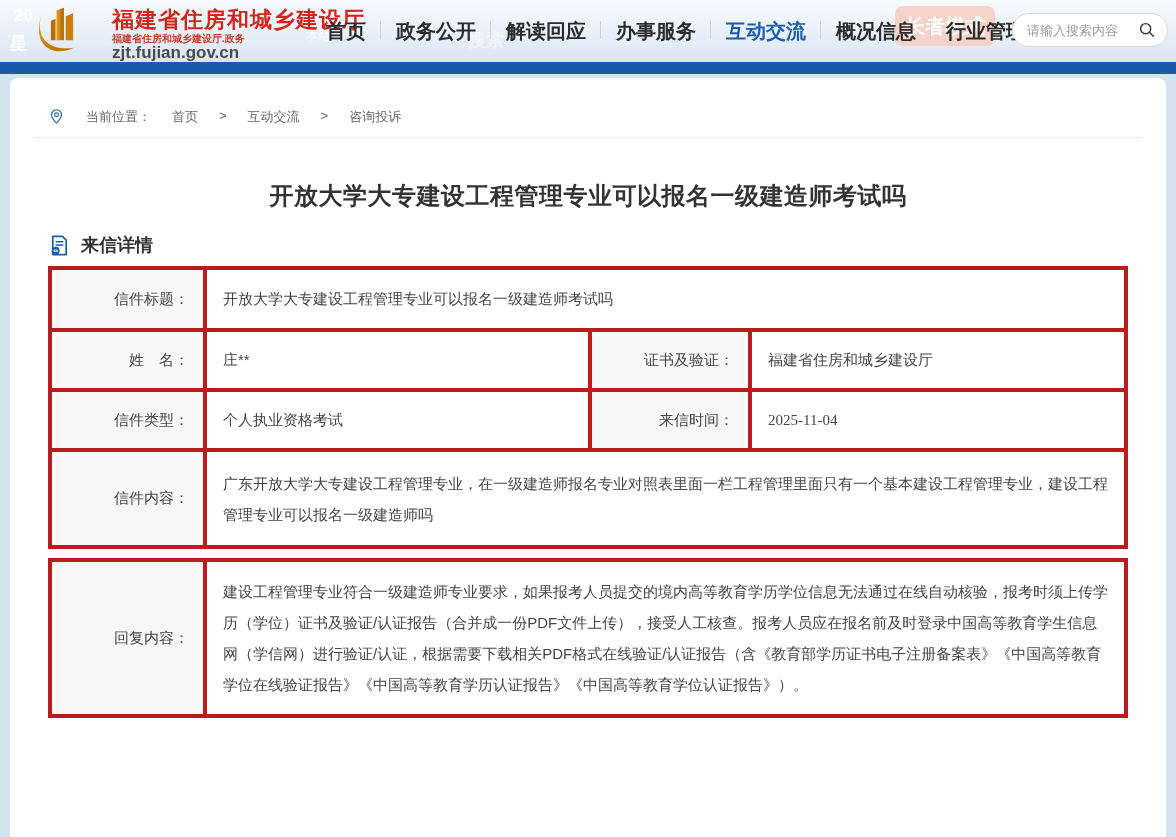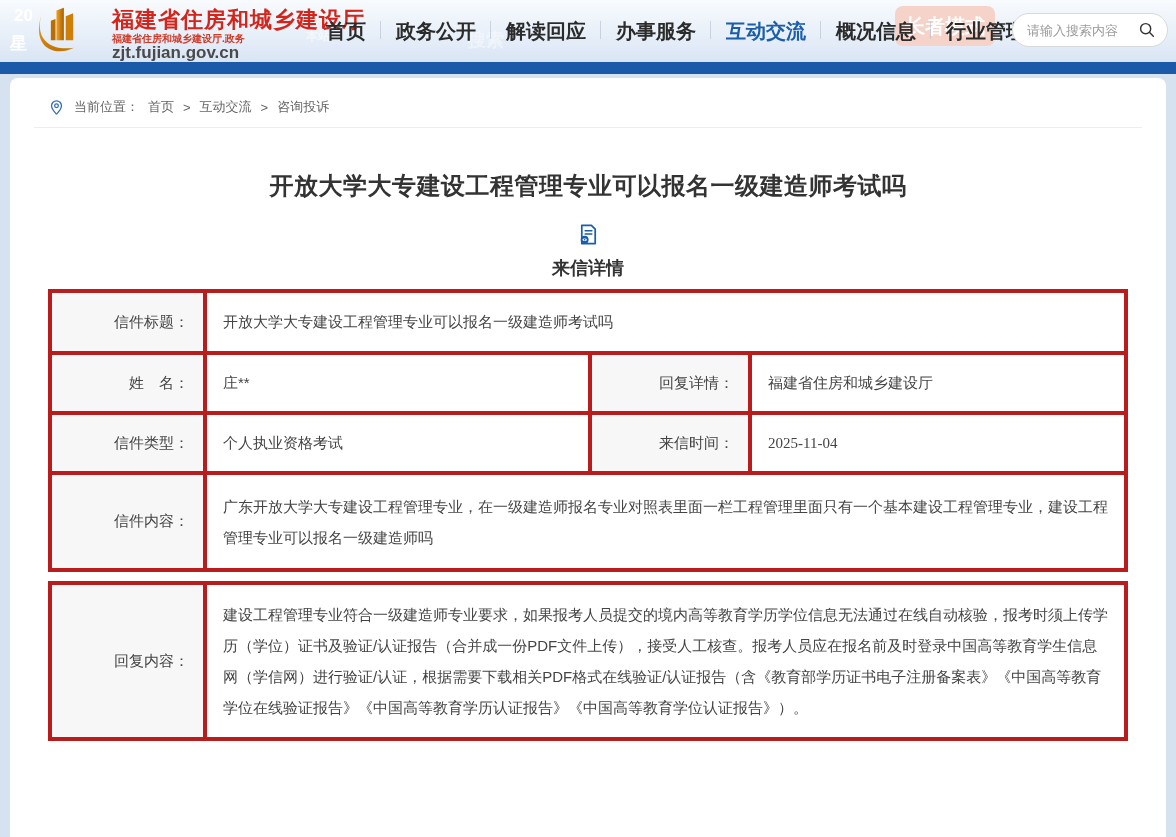--- a/index.html
+++ b/index.html
@@ -32,28 +32,28 @@
   .search-pill { position:absolute; right:8px; top:13px; width:156px; height:34px; background:#fff; border:1px solid #d9d9d9; border-radius:17px; display:flex; align-items:center; padding:0 10px 0 14px; z-index:3;justify-content:space-between; }
   .search-pill input { flex:1; border:none; outline:none; font-size:13px; color:#333; background:transparent; min-width:0; }
   .search-pill input::placeholder { color:#9a9a9a; }
   .search-btn { width:20px; height:20px; display:flex; align-items:center; justify-content:center; cursor:pointer; }
 
   .blue-bar { height:12px; background:#1b5aa8; }
 
   
   .card { margin:4px 10px 0; background:#fff; border-radius:8px 8px 0 0; min-height:760px; padding:0 38px; }
 
-  .breadcrumb { display:flex; align-items:center; gap:9px; padding-top:20px; font-size:13px; color:#666; }
+  .breadcrumb { display:flex; align-items:flex-start; gap:21px; padding-top:30px; font-size:13px; color:#666; }
   .breadcrumb .crumb { cursor:pointer; }
   .bc-sep { color:#666; }
   .card-divider { border-bottom:1px solid #ededed; margin:11px -14px 0; }
 
   .article-title { margin-top:42px; text-align:center; font-size:24px; font-weight:bold; color:#333; letter-spacing:.5px; }
 
-  .section-head { display:flex; align-items:center; gap:10px;flex-direction:column; }
+  .section-head { display:flex; align-items:center; gap:10px; }
   .section-head.first { margin-top:21px; }
   .section-head.second { margin-top:46px; }
   .section-title { font-size:18px; font-weight:bold; color:#333; }
 
   table.detail { width:100%; border-collapse:collapse; margin-top:9px; border-top:3px solid #1a5dab; table-layout:fixed; }
   table.detail td { border:4px solid #b91c1c; font-size:15px; color:#444; vertical-align:middle; }
   td.lbl { background:#f7f7f7; text-align:right; padding-right:14px; color:#333; white-space:nowrap; }
   td.val { text-align:left; padding-left:16px; padding-right:16px; }
   td.val.multiline { line-height:31px; padding-top:14px; padding-bottom:14px; }
   .serif-num { font-family:"Liberation Serif","DejaVu Serif",serif; font-size:16px; }
@@ -154,21 +154,21 @@
         <col>
       </colgroup>
     <tbody>
         <tr style="height:62px">
       <td class="lbl">信件标题：</td>
       <td class="val" colspan="3">开放大学大专建设工程管理专业可以报名一级建造师考试吗</td>
     </tr>
     <tr style="height:60px">
       <td class="lbl">姓　名：</td>
       <td class="val">庄**</td>
-      <td class="lbl">回复详情：</td>
+      <td class="lbl">证书及验证：</td>
       <td class="val">福建省住房和城乡建设厅</td>
     </tr>
     <tr style="height:60px">
       <td class="lbl">信件类型：</td>
       <td class="val">个人执业资格考试</td>
       <td class="lbl">来信时间：</td>
       <td class="val serif-num">2025-11-04</td>
     </tr>
     <tr style="height:97px">
       <td class="lbl">信件内容：</td>

